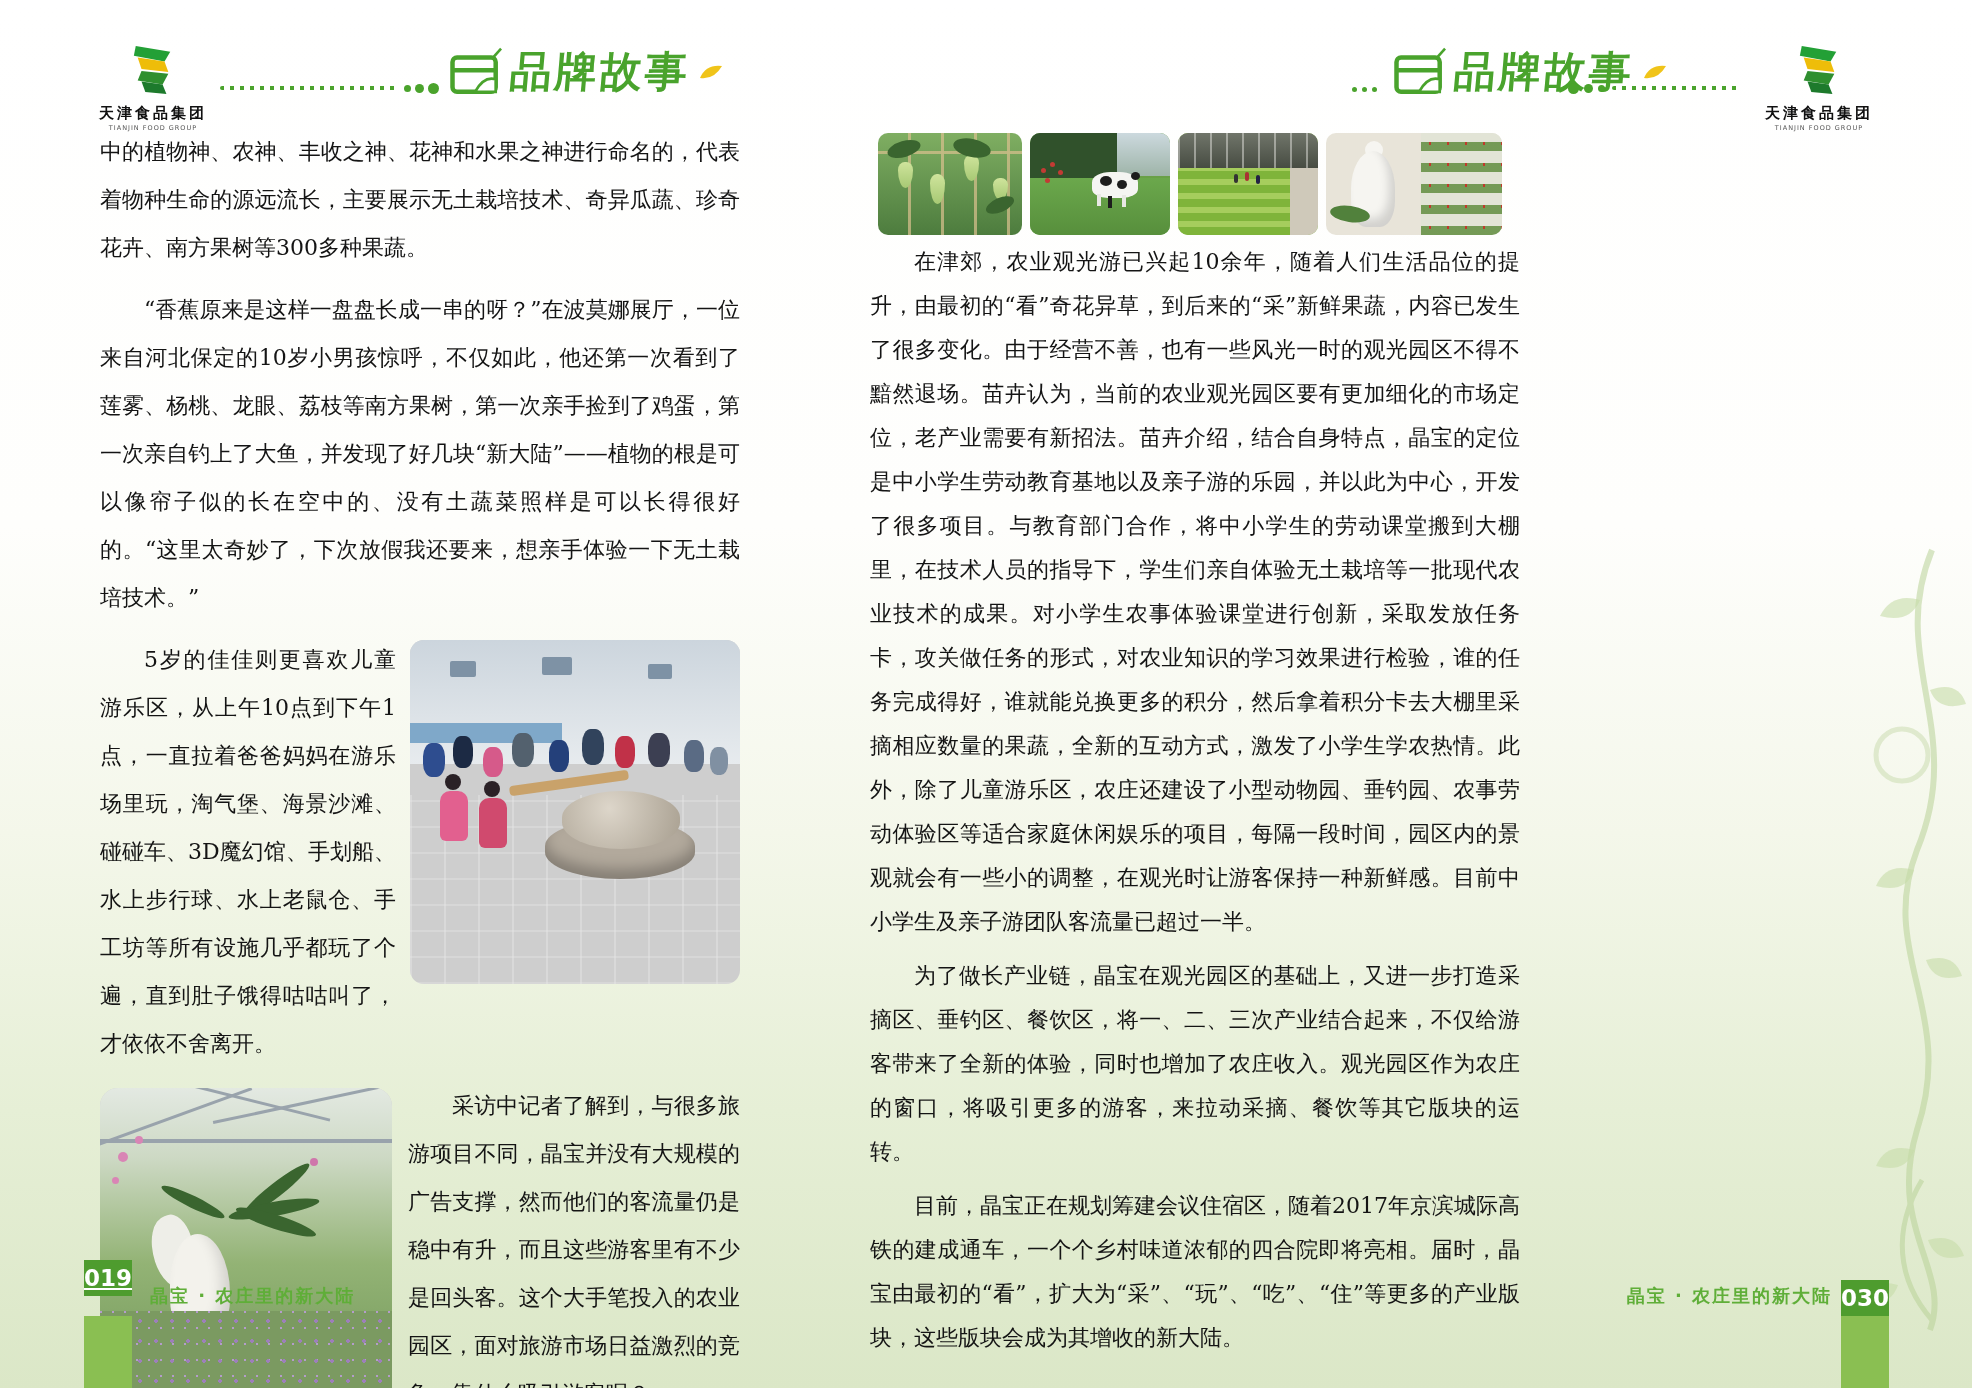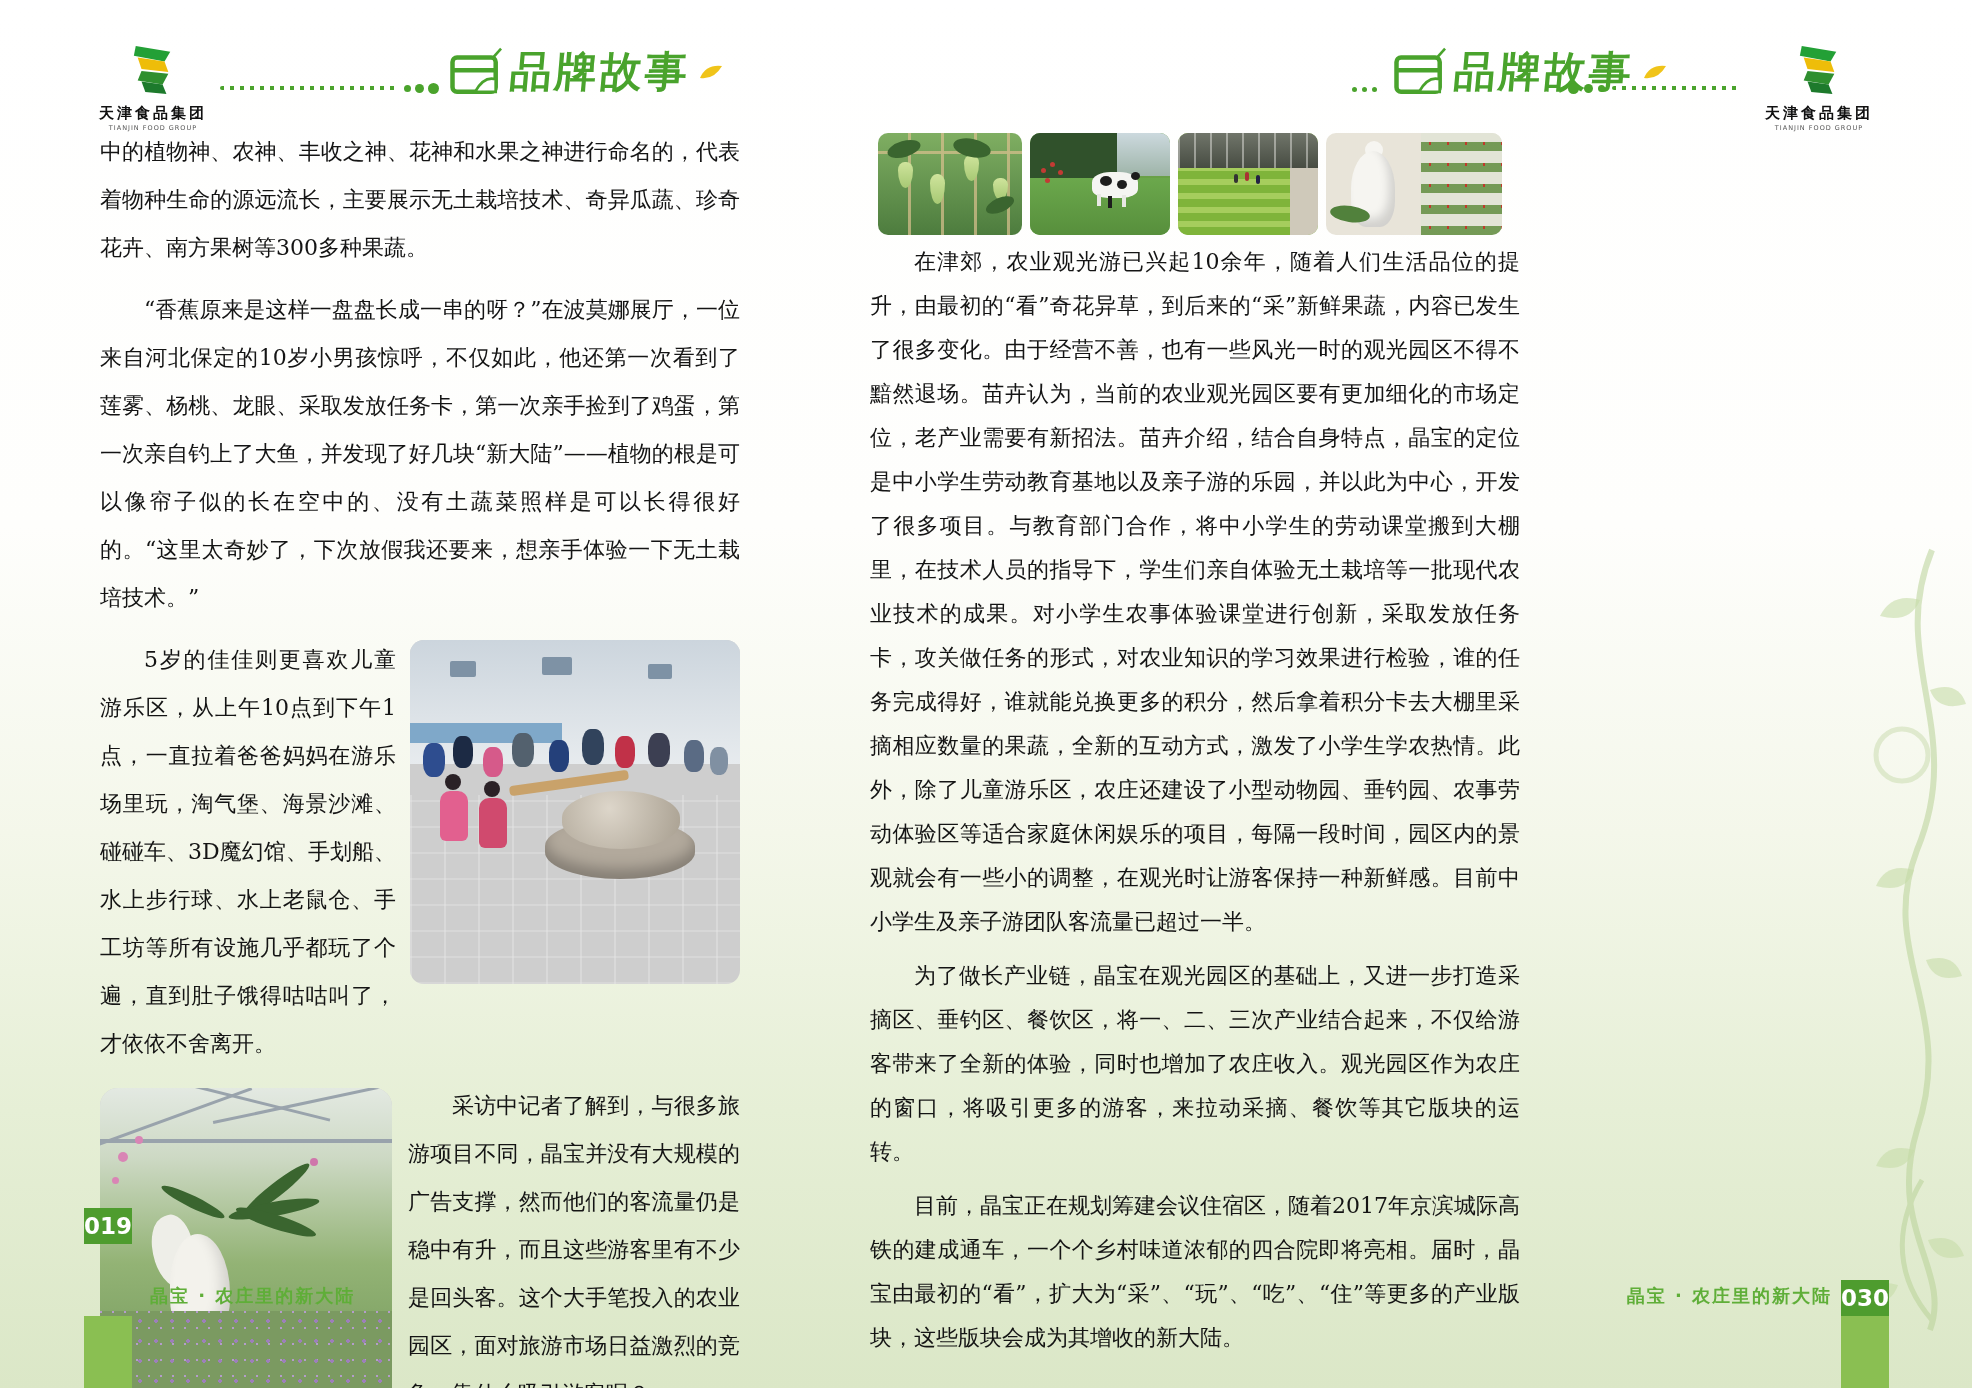--- a/index.html
+++ b/index.html
@@ -146,21 +146,21 @@
     </svg>
   </div>
 
   <span class="dot" style="left:1568px;top:83px;width:11px;height:11px;"></span>
   <span class="dot" style="left:1584px;top:84px;width:9px;height:9px;"></span>
   <span class="dot" style="left:1598px;top:85px;width:7px;height:7px;"></span>
   <div class="dotline" style="left:1612px;top:86px;width:126px;"></div>
 
   <div class="flow" style="left:100px;top:128px;width:640px;">
     <p class="body-text">中的植物神、农神、丰收之神、花神和水果之神进行命名的，代表着物种生命的源远流长，主要展示无土栽培技术、奇异瓜蔬、珍奇花卉、南方果树等300多种果蔬。</p>
-    <p class="body-text indent">“香蕉原来是这样一盘盘长成一串的呀？”在波莫娜展厅，一位来自河北保定的10岁小男孩惊呼，不仅如此，他还第一次看到了莲雾、杨桃、龙眼、采取发放任务卡，第一次亲手捡到了鸡蛋，第一次亲自钓上了大鱼，并发现了好几块“新大陆”——植物的根是可以像帘子似的长在空中的、没有土蔬菜照样是可以长得很好的。“这里太奇妙了，下次放假我还要来，想亲手体验一下无土栽培技术。”</p>
+    <p class="body-text indent">“香蕉原来是这样一盘盘长成一串的呀？”在波莫娜展厅，一位来自河北保定的10岁小男孩惊呼，不仅如此，他还第一次看到了莲雾、杨桃、龙眼、荔枝等南方果树，第一次亲手捡到了鸡蛋，第一次亲自钓上了大鱼，并发现了好几块“新大陆”——植物的根是可以像帘子似的长在空中的、没有土蔬菜照样是可以长得很好的。“这里太奇妙了，下次放假我还要来，想亲手体验一下无土栽培技术。”</p>
 
     <div class="wrap">
       <div class="photo photoA">
         <div class="pa-sky"></div>
         <div class="pa-awn"></div>
         <div class="pa-win" style="left:12%;top:6%;width:26px;height:16px;"></div>
         <div class="pa-win" style="left:40%;top:5%;width:30px;height:18px;"></div>
         <div class="pa-win" style="left:72%;top:7%;width:24px;height:15px;"></div>
         <div class="pa-ground"></div>
         <div class="pa-grid"></div>
@@ -270,21 +270,21 @@
       <path d="M118 60 Q90 52 78 76 Q108 84 118 60 Z"></path>
       <path d="M128 150 Q156 140 164 164 Q136 172 128 150 Z"></path>
       <path d="M112 330 Q84 322 74 346 Q104 354 112 330 Z"></path>
       <path d="M124 420 Q152 412 160 436 Q132 444 124 420 Z"></path>
       <path d="M112 610 Q84 602 74 626 Q104 634 112 610 Z"></path>
       <path d="M126 700 Q154 692 162 716 Q134 724 126 700 Z"></path>
       <path d="M96 745 Q68 737 58 761 Q88 769 96 745 Z"></path>
     </g>
   </svg>
 
-  <div class="badge" style="left:84px;top:1208px;">019</div>
+  <div class="badge" style="left:84px;top:1260px;text-decoration:underline;">019</div>
   <div class="bar" style="left:84px;top:1316px;"></div>
   <div class="ftitle" style="left:150px;top:1284px;">晶宝 · 农庄里的新大陆</div>
 
   <div class="ftitle" style="left:1402px;top:1284px;width:430px;text-align:right;">晶宝 · 农庄里的新大陆</div>
   <div class="badge" style="left:1841px;top:1280px;">030</div>
   <div class="bar" style="left:1841px;top:1316px;"></div>
 
 </div>
 
 </body></html>

